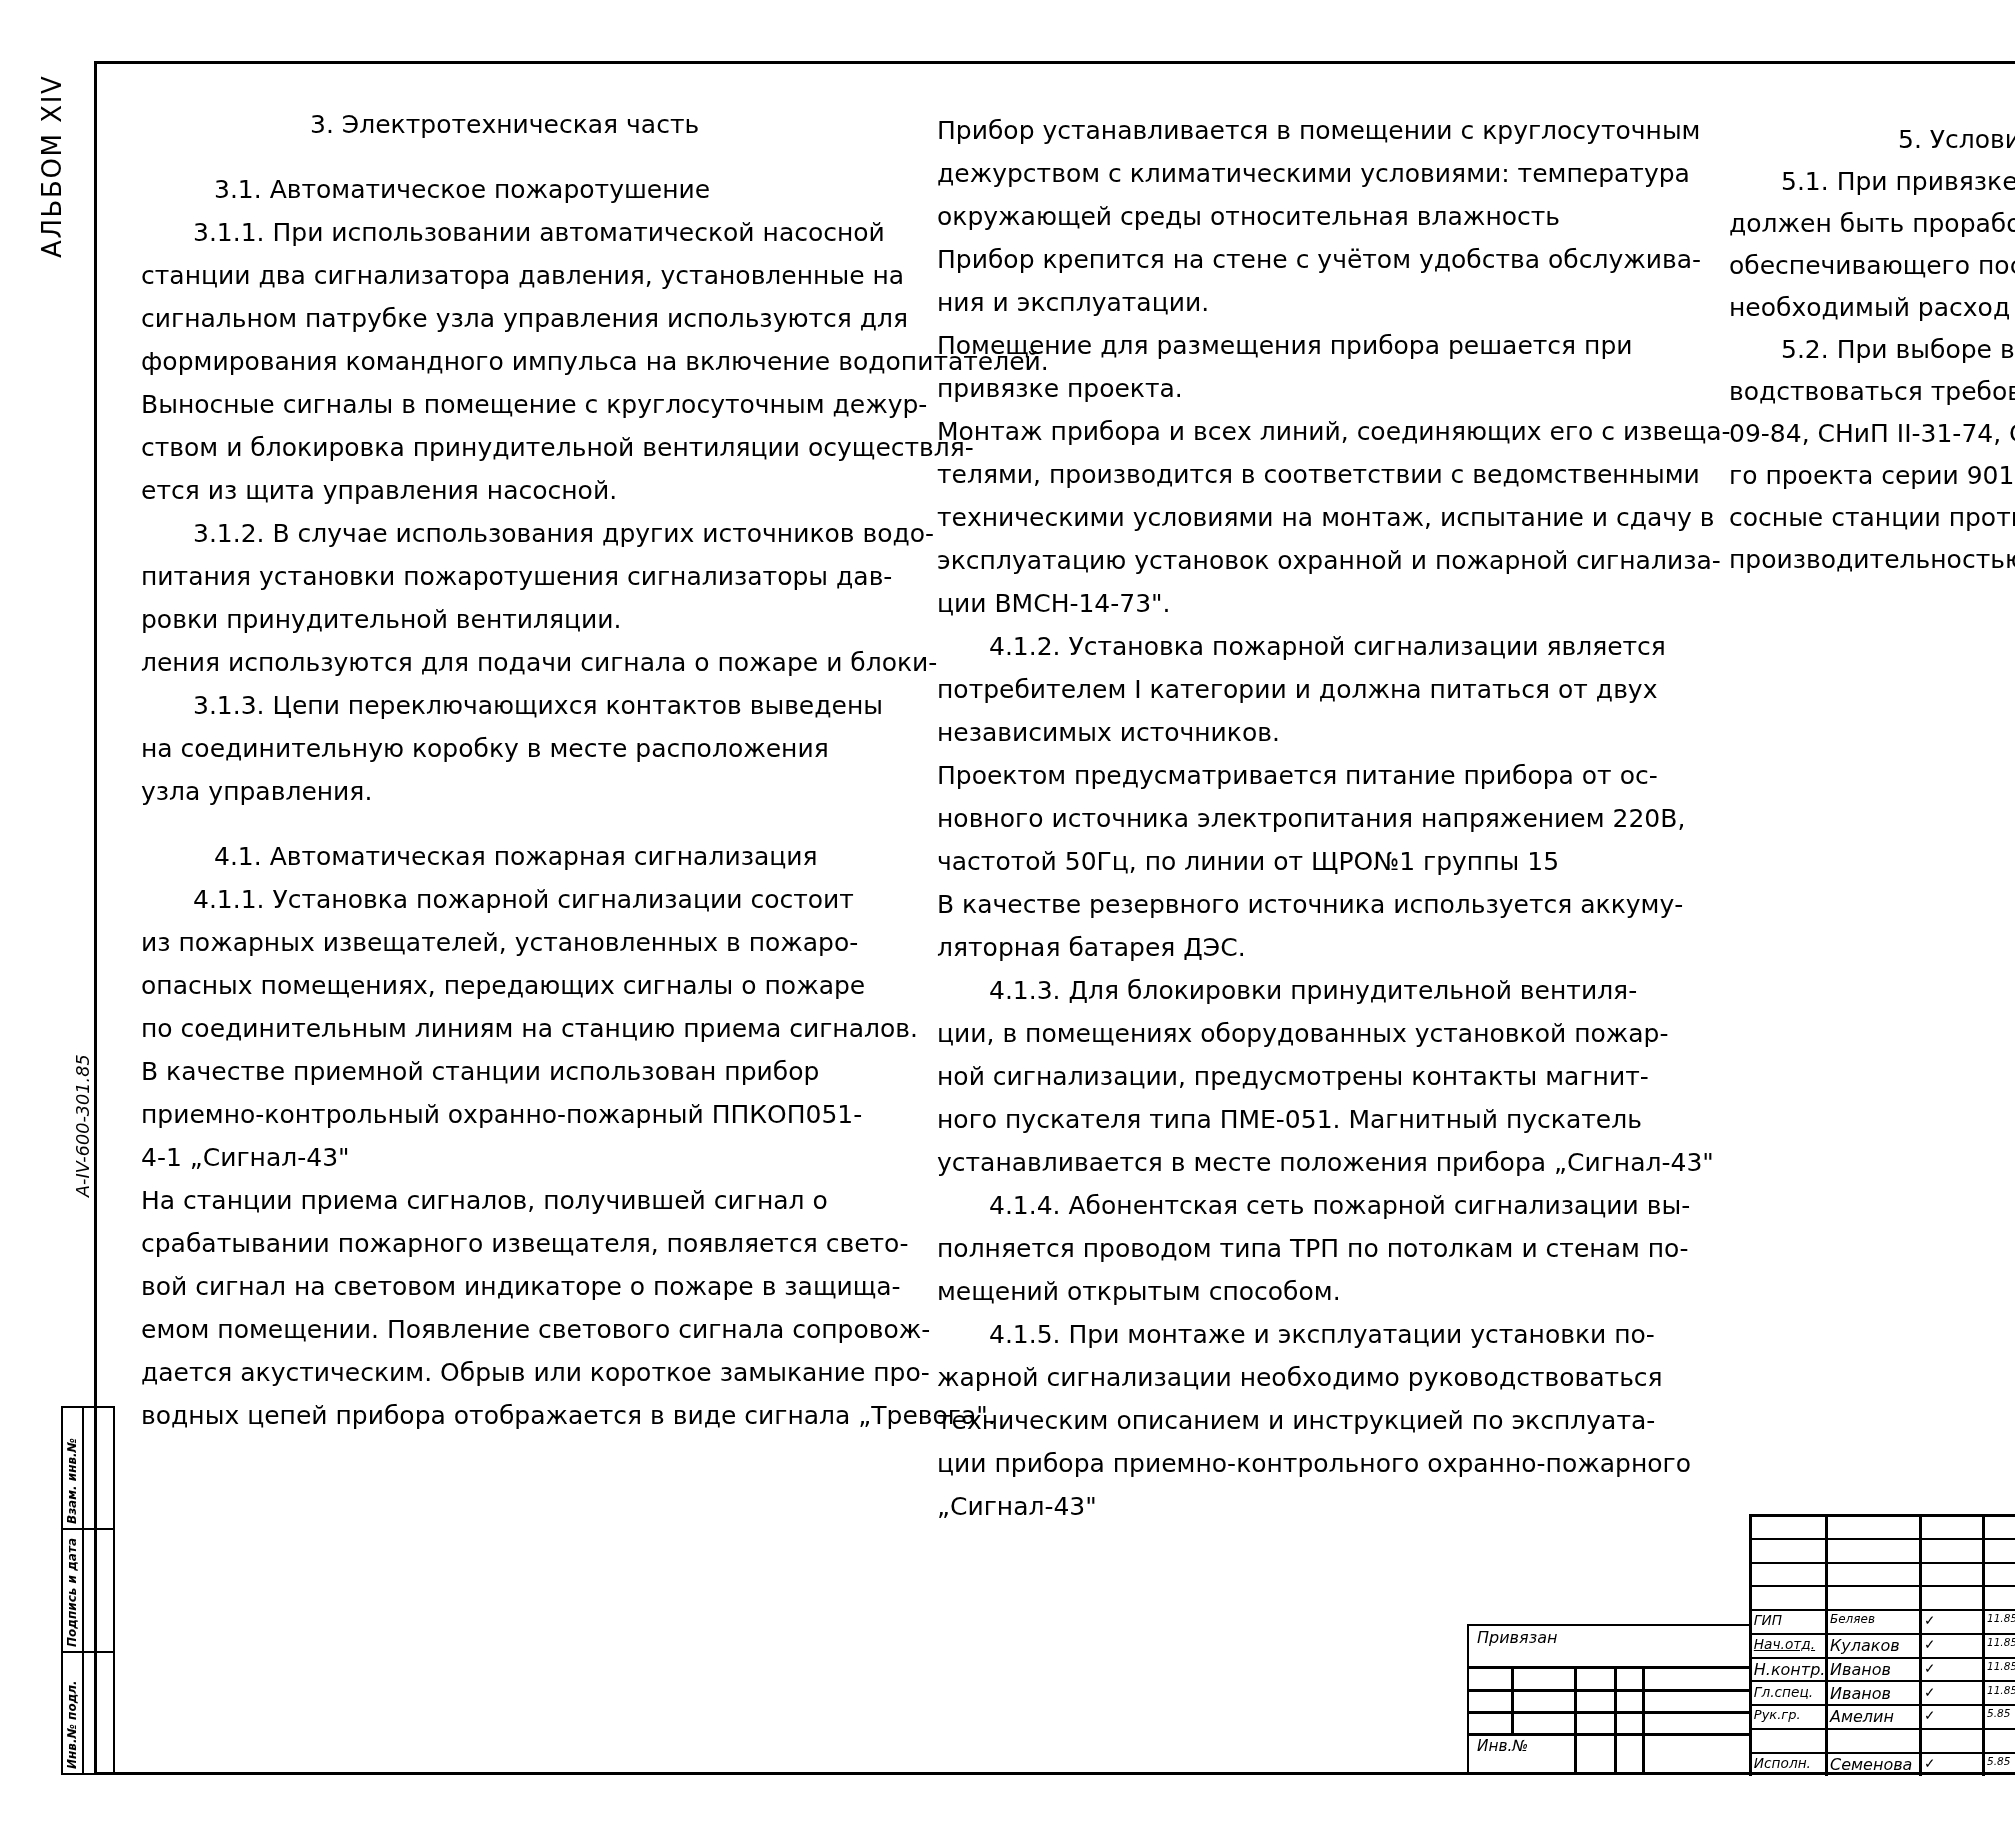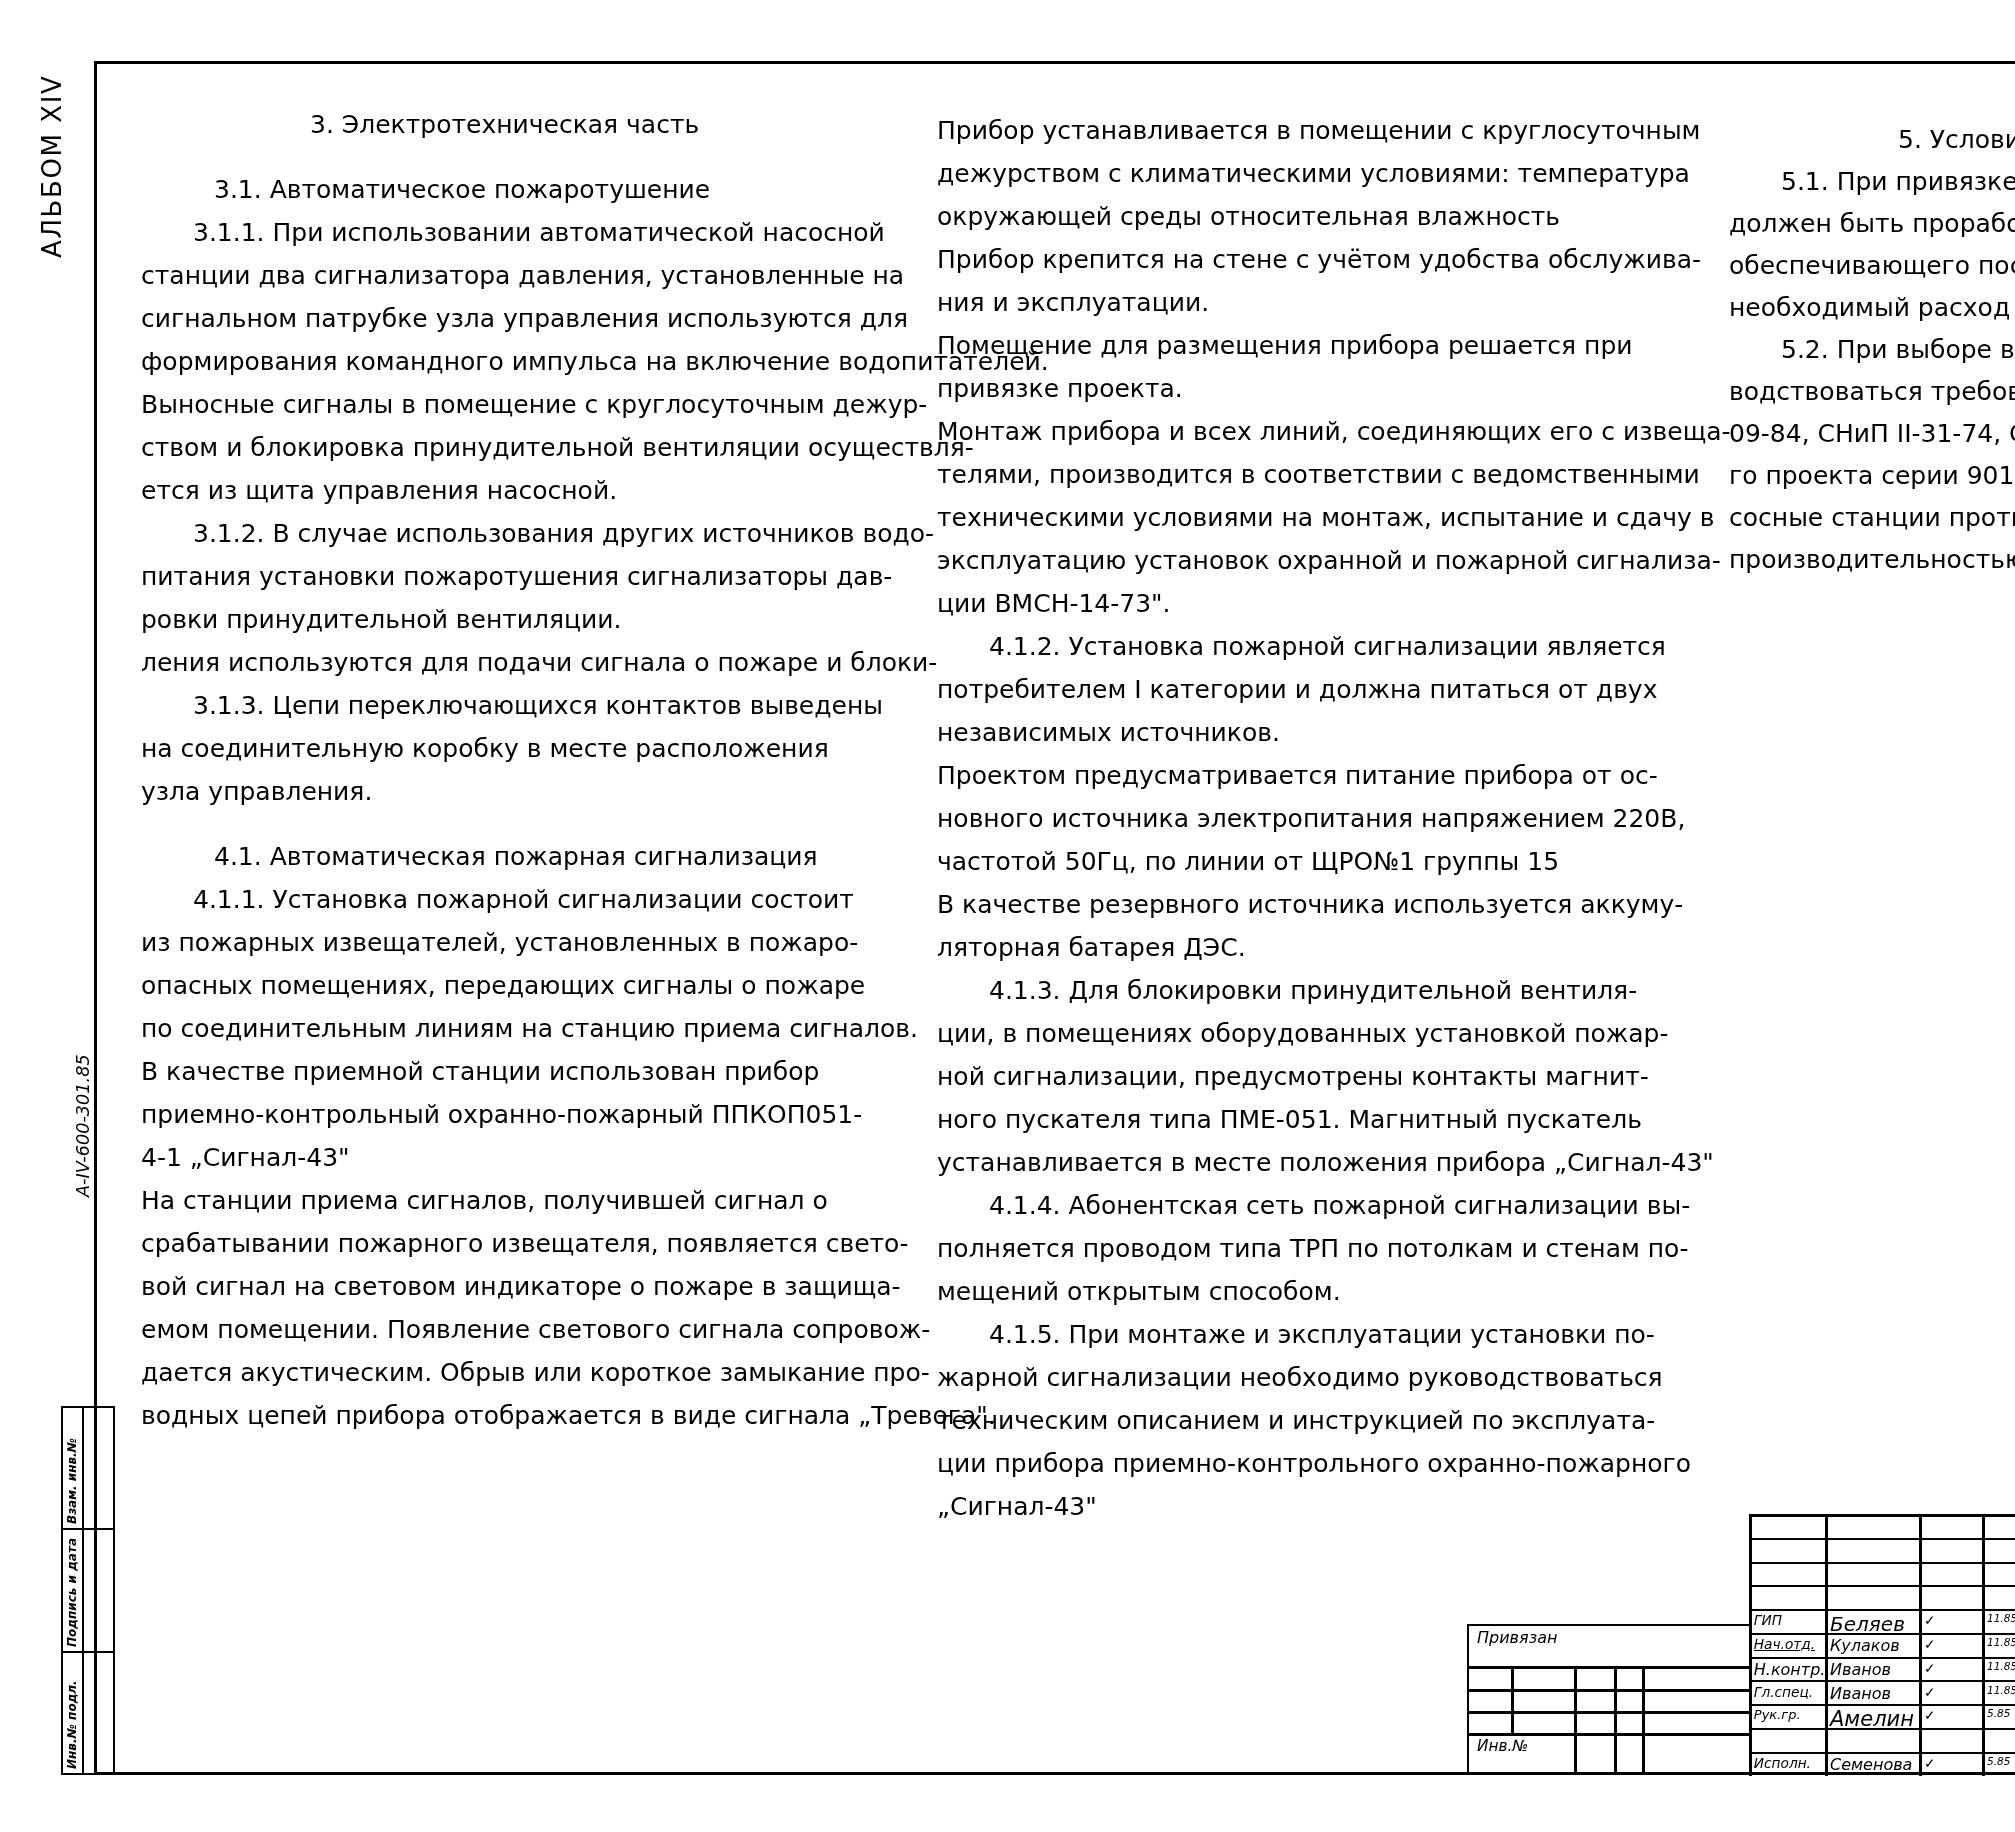--- a/index.html
+++ b/index.html
@@ -167,37 +167,37 @@
     <div class="hline" style="left: 0px; width: 280px; top: 48px; height: 2.4px;"></div>
     <div class="hline" style="left: 0px; width: 280px; top: 71px; height: 2.4px;"></div>
     <div class="hline" style="left: 0px; width: 280px; top: 95px; height: 2.4px;"></div>
     <div class="hline" style="left: 0px; width: 280px; top: 119px; height: 2.4px;"></div>
     <div class="hline" style="left: 0px; width: 280px; top: 143px; height: 2.4px;"></div>
     <div class="hline" style="left: 0px; width: 280px; top: 166px; height: 2.4px;"></div>
     <div class="hline" style="left: 0px; width: 280px; top: 190px; height: 2.4px;"></div>
     <div class="hline" style="left: 0px; width: 280px; top: 214px; height: 2.4px;"></div>
     <div class="hline" style="left: 0px; width: 280px; top: 238px; height: 2.4px;"></div>
     <div class="tb-text" style="left: 4.8px; top: 98px; font-size: 13.7px;">ГИП</div>
-    <div class="tb-text" style="left: 81px; top: 98px; font-size: 20px;">Беляев</div>
+    <div class="tb-text" style="left: 81px; top: 98px; font-size: 12px;">Беляев</div>
     <div class="tb-text" style="left: 175px; top: 98px; font-size: 13.7px;">✓</div>
     <div class="tb-text" style="left: 238px; top: 98px; font-size: 10.5px;">11.85</div>
     <div class="tb-text" style="left: 4.8px; top: 122px; font-size: 13.7px; text-decoration: underline;">Нач.отд.</div>
     <div class="tb-text" style="left: 81px; top: 122px; font-size: 16px;">Кулаков</div>
     <div class="tb-text" style="left: 175px; top: 122px; font-size: 13.7px;">✓</div>
     <div class="tb-text" style="left: 238px; top: 122px; font-size: 10.5px;">11.85</div>
     <div class="tb-text" style="left: 4.8px; top: 146px; font-size: 16px;">Н.контр.</div>
     <div class="tb-text" style="left: 81px; top: 146px; font-size: 16px;">Иванов</div>
     <div class="tb-text" style="left: 175px; top: 146px; font-size: 13.7px;">✓</div>
     <div class="tb-text" style="left: 238px; top: 146px; font-size: 10.5px;">11.85</div>
     <div class="tb-text" style="left: 4.8px; top: 170px; font-size: 13.7px;">Гл.спец.</div>
     <div class="tb-text" style="left: 81px; top: 170px; font-size: 16px;">Иванов</div>
     <div class="tb-text" style="left: 175px; top: 170px; font-size: 13.7px;">✓</div>
     <div class="tb-text" style="left: 238px; top: 170px; font-size: 10.5px;">11.85</div>
     <div class="tb-text" style="left: 4.8px; top: 193px; font-size: 13px;">Рук.гр.</div>
-    <div class="tb-text" style="left: 81px; top: 193px; font-size: 21px;">Амелин</div>
+    <div class="tb-text" style="left: 81px; top: 193px; font-size: 16px;">Амелин</div>
     <div class="tb-text" style="left: 175px; top: 193px; font-size: 13.7px;">✓</div>
     <div class="tb-text" style="left: 238px; top: 193px; font-size: 10.5px;">5.85</div>
     <div class="tb-text" style="left: 4.8px; top: 217px; font-size: 13.7px;"></div>
     <div class="tb-text" style="left: 81px; top: 217px; font-size: 16px;"></div>
     <div class="tb-text" style="left: 175px; top: 217px; font-size: 13.7px;"></div>
     <div class="tb-text" style="left: 238px; top: 217px; font-size: 10.5px;"></div>
     <div class="tb-text" style="left: 4.8px; top: 241px; font-size: 13.7px;">Исполн.</div>
     <div class="tb-text" style="left: 81px; top: 241px; font-size: 16px;">Семенова</div>
     <div class="tb-text" style="left: 175px; top: 241px; font-size: 13.7px;">✓</div>
     <div class="tb-text" style="left: 238px; top: 241px; font-size: 10.5px;">5.85</div>

